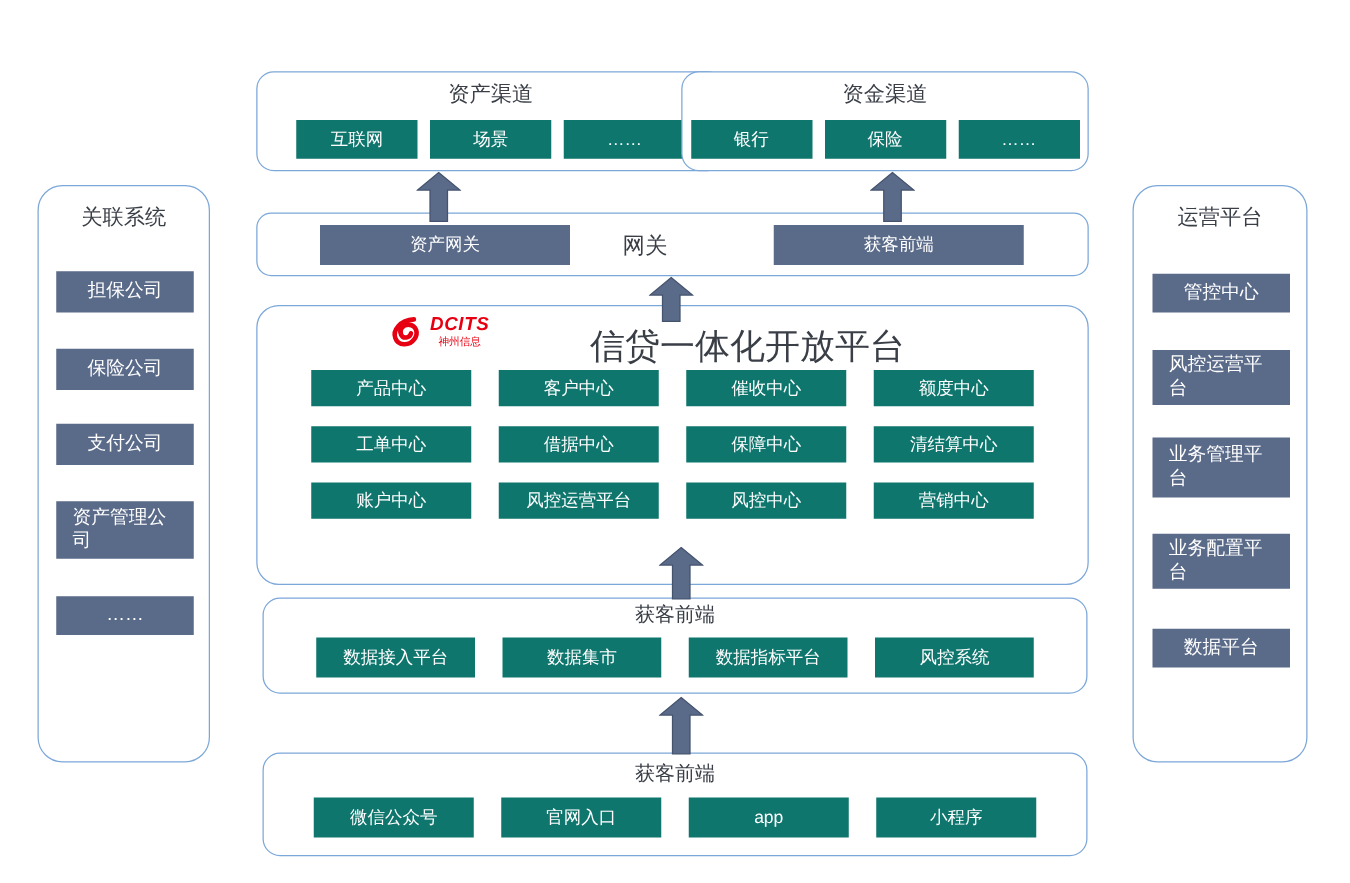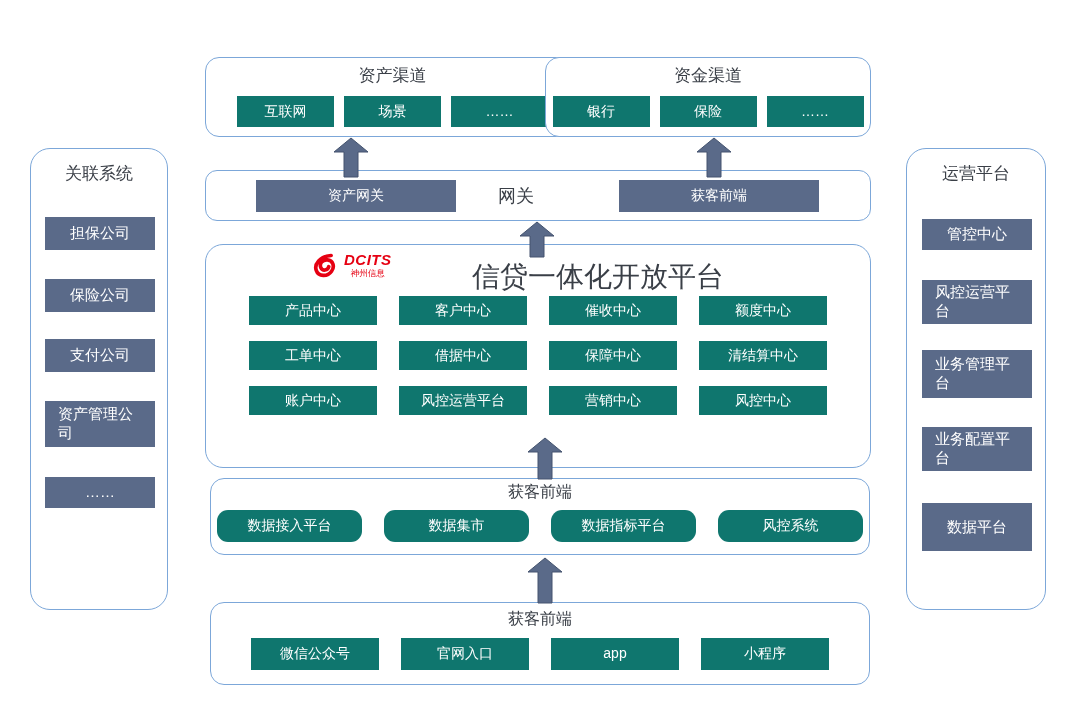--- a/index.html
+++ b/index.html
@@ -36,39 +36,39 @@
   .logo-sub{color:#E60012;font-size:8.5px;margin-top:2px;}
   .plat-title{position:absolute;left:222px;top:13px;font-size:28px;margin-left:44px;}
   .plat-grid{position:absolute;left:43px;top:51px;display:grid;
              grid-template-columns:repeat(4,128px);column-gap:22px;row-gap:16px;}
   .plat-grid .chip{height:29px;}
 
   
   #box-data{left:210px;top:478px;width:660px;height:77px;border-radius:14px;}
   #box-data .title{margin-top:3px;font-size:16px;}
   #box-data .row{margin-top:7px;gap:22px;}
-  #box-data .chip{width:145px;height:32px;border-radius:11px;}
+  #box-data .chip{width:127px;height:32px;}
 
   #box-bottom{left:210px;top:602px;width:660px;height:83px;border-radius:14px;}
   #box-bottom .title{margin-top:6px;font-size:16px;}
   #box-bottom .row{margin-top:8px;gap:22px;}
   #box-bottom .chip{width:128px;height:32px;}
 
   
   #panel-left{left:30px;top:148px;width:138px;height:462px;border-radius:20px;}
   #panel-right{left:906px;top:148px;width:140px;height:462px;border-radius:20px;}
   .panel-title{margin-top:13px;font-size:17px;}
   #panel-left .blk{left:14px;width:110px;font-size:15px;}
   #panel-right .blk{left:15px;width:110px;font-size:15px;}
   #pl-0{top:68px;height:33px;}  #pl-1{top:130px;height:33px;}
   #pl-2{top:190px;height:33px;} #pl-3{top:252px;height:46px;}
   #pl-4{top:328px;height:31px;}
   #pr-0{top:70px;height:31px;}  #pr-1{top:131px;height:44px;}
   #pr-2{top:201px;height:48px;} #pr-3{top:278px;height:44px;}
-  #pr-4{top:354px;height:48px;}
+  #pr-4{top:354px;height:31px;}
 
   #arrow-1{left:333px;top:137px;} #arrow-2{left:696px;top:137px;}
   #arrow-3{left:519px;top:221px;} #arrow-4{left:527px;top:437px;}
   #arrow-5{left:527px;top:557px;}
 </style>
 </head>
 <body>
 
 <div class="canvas">
 
@@ -111,22 +111,22 @@
       <div class="chip">产品中心</div>
       <div class="chip">客户中心</div>
       <div class="chip">催收中心</div>
       <div class="chip">额度中心</div>
       <div class="chip">工单中心</div>
       <div class="chip">借据中心</div>
       <div class="chip">保障中心</div>
       <div class="chip">清结算中心</div>
       <div class="chip">账户中心</div>
       <div class="chip">风控运营平台</div>
+      <div class="chip">风控中心</div>
       <div class="chip">营销中心</div>
-      <div class="chip">风控中心</div>
     </div>
   </div>
 
   <div class="box" id="box-data">
     <div class="title">获客前端</div>
     <div class="row">
       <div class="chip">数据接入平台</div>
       <div class="chip">数据集市</div>
       <div class="chip">数据指标平台</div>
       <div class="chip">风控系统</div>

